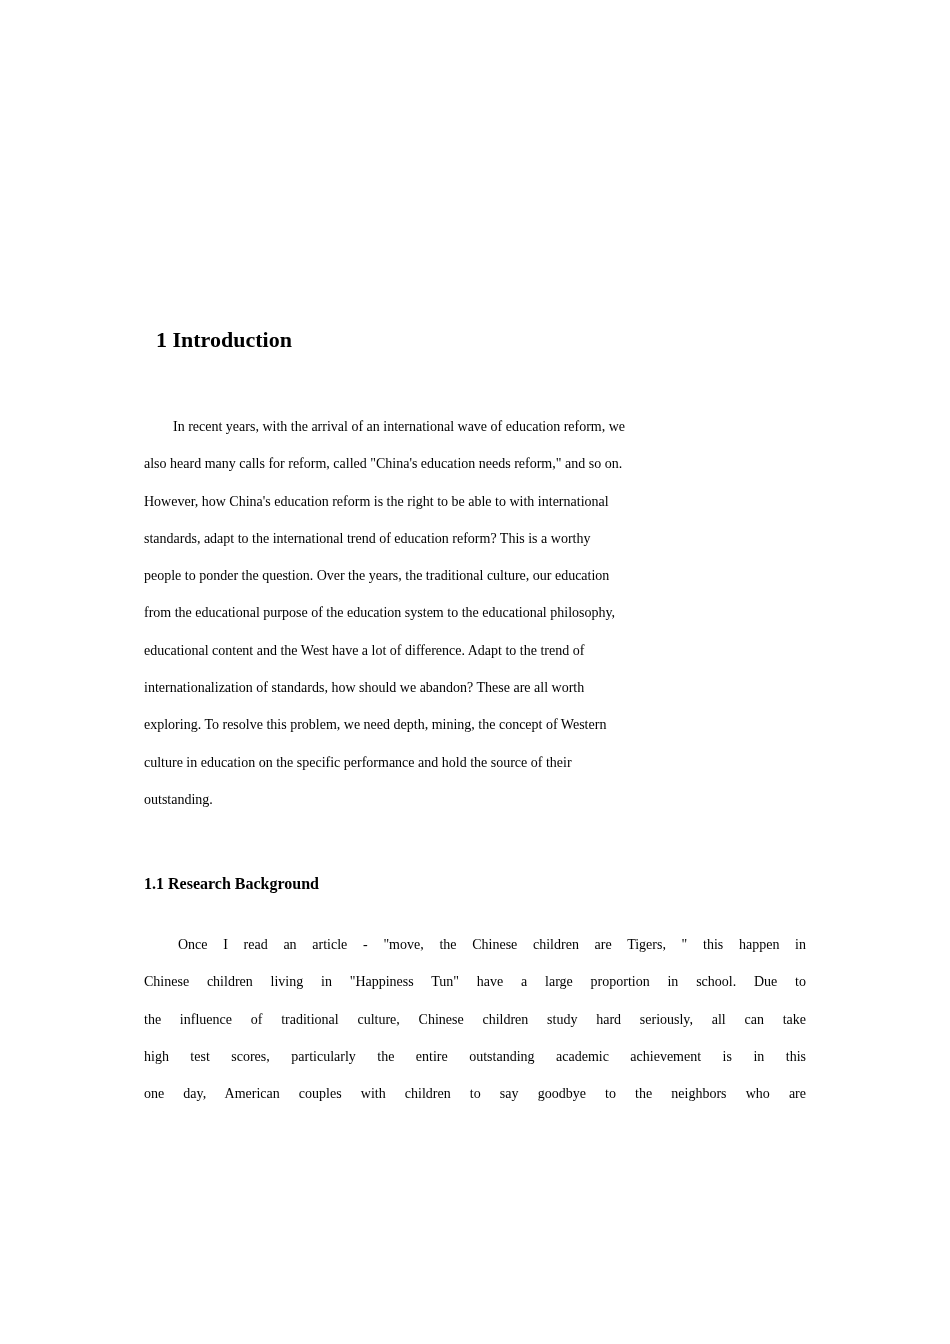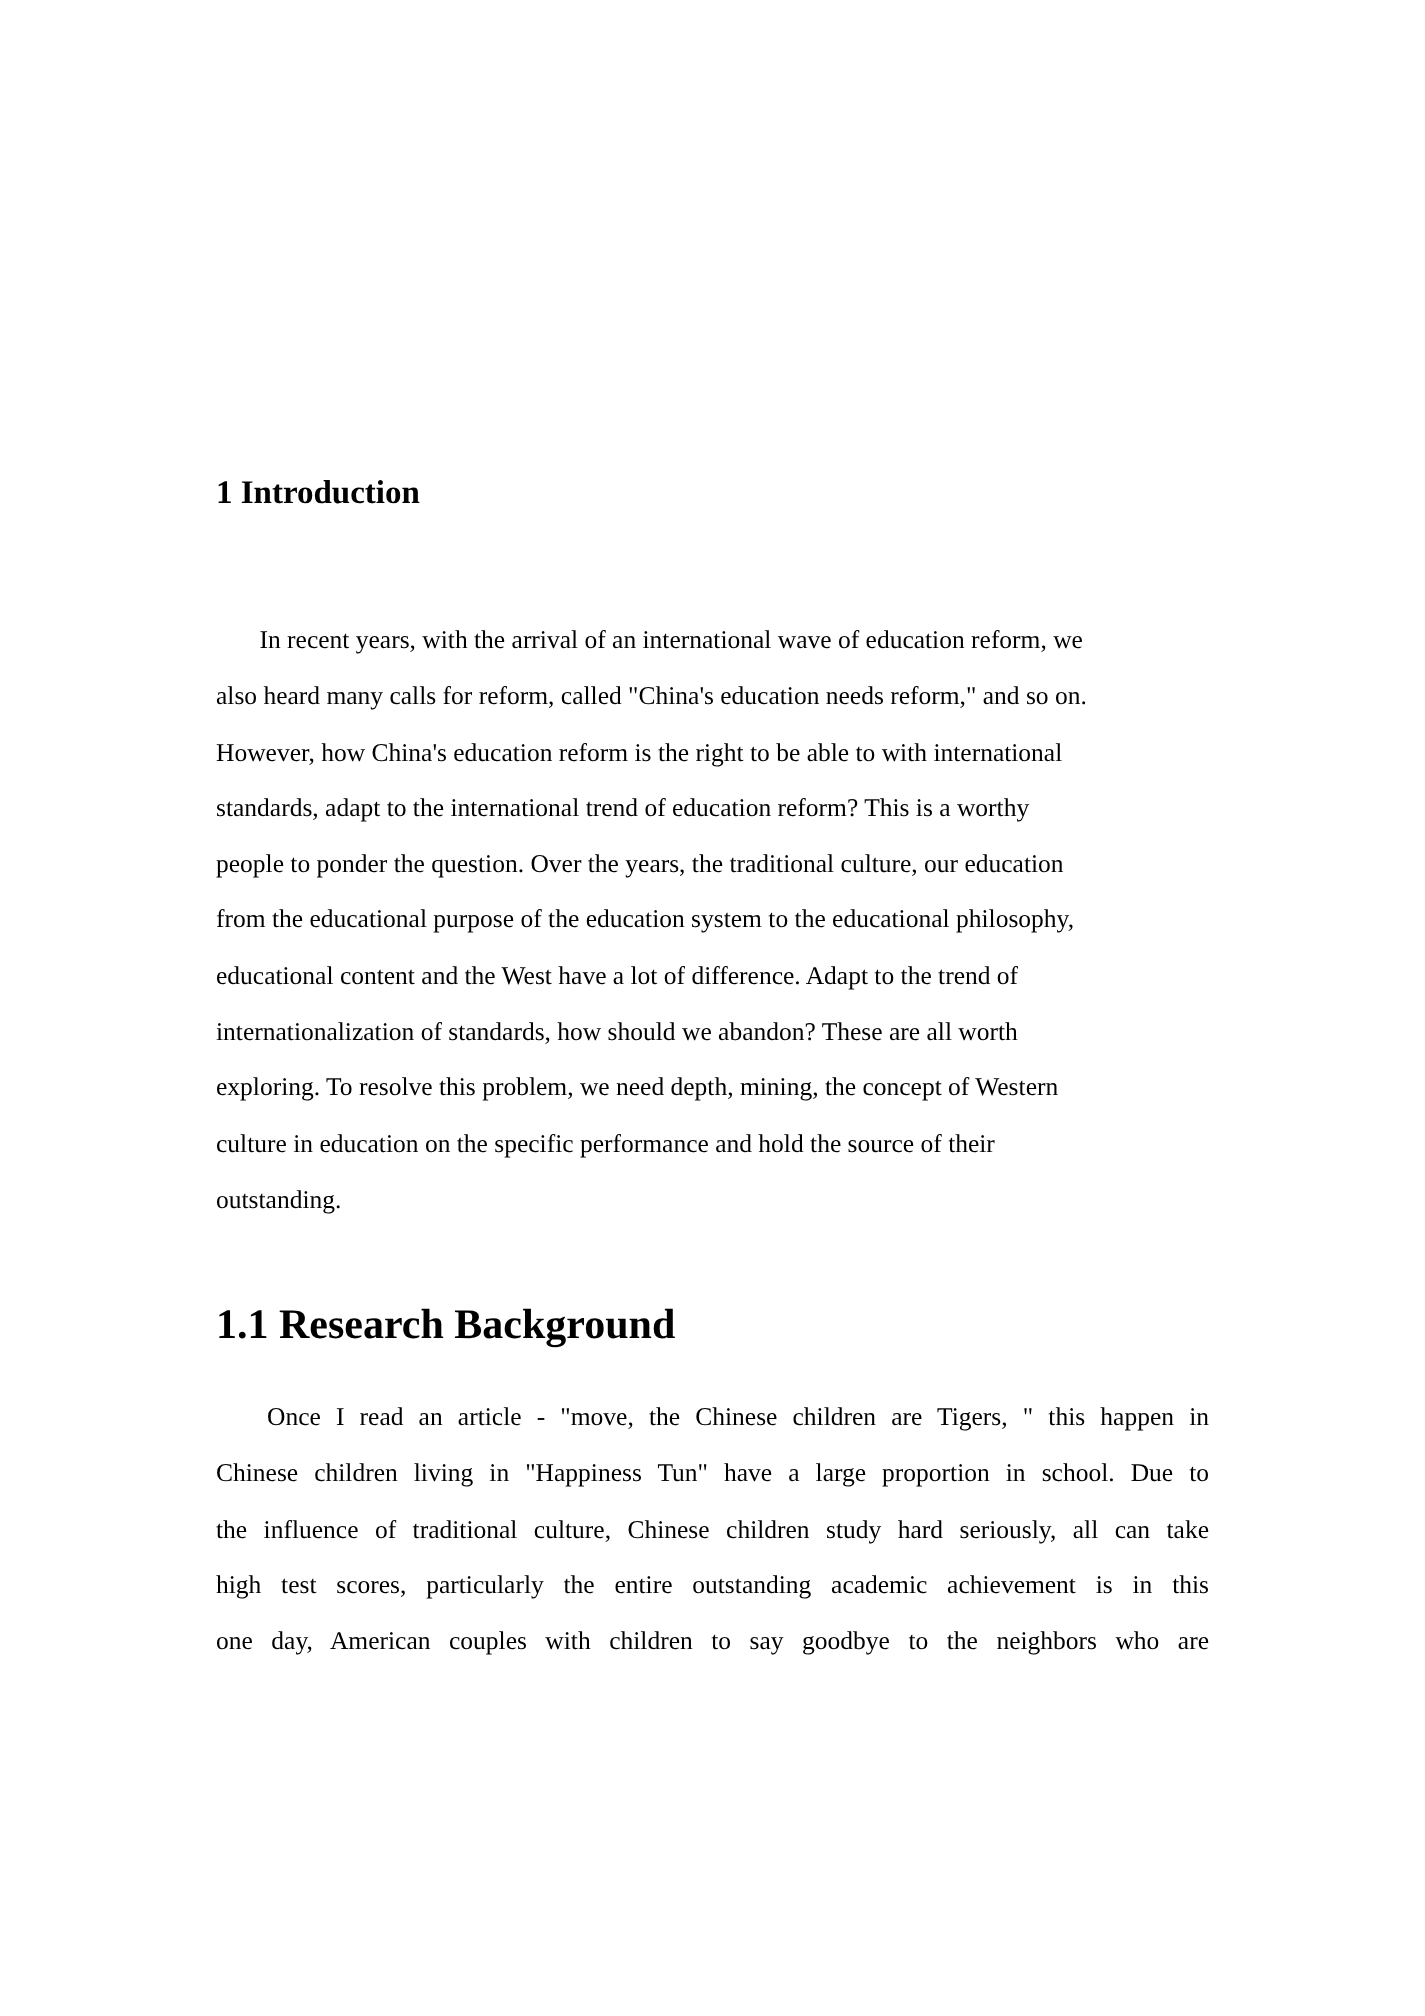--- a/index.html
+++ b/index.html
@@ -19,42 +19,42 @@
       position: absolute;
       left: 0; top: 0;
       width: 950px;
       height: 1344px;
       background: #ffffff;
     }
     .heading-1 {
       position: absolute;
       left: 144px;
       top: 313px;
-      margin: 0;
+      margin: 12px;
       font-size: 22px;
       font-weight: bold;
       line-height: 30px;
       white-space: nowrap;
     }
     .heading-2 {
       position: absolute;
       left: 144px;
       top: 870px;
       margin: 0;
-      font-size: 28px;
+      font-size: 16px;
       font-weight: bold;
       line-height: 28px;
       white-space: nowrap;
     }
     .para {
       position: absolute;
       left: 144px;
       width: 662px;
       margin: 0;
-      font-size: 17px;
+      font-size: 14px;
       line-height: 37.3px;
     }
     .para .line {
       display: block;
       height: 37.3px;
       white-space: nowrap;
     }
     .para-left .line.first {
       padding-left: 29px;
     }

